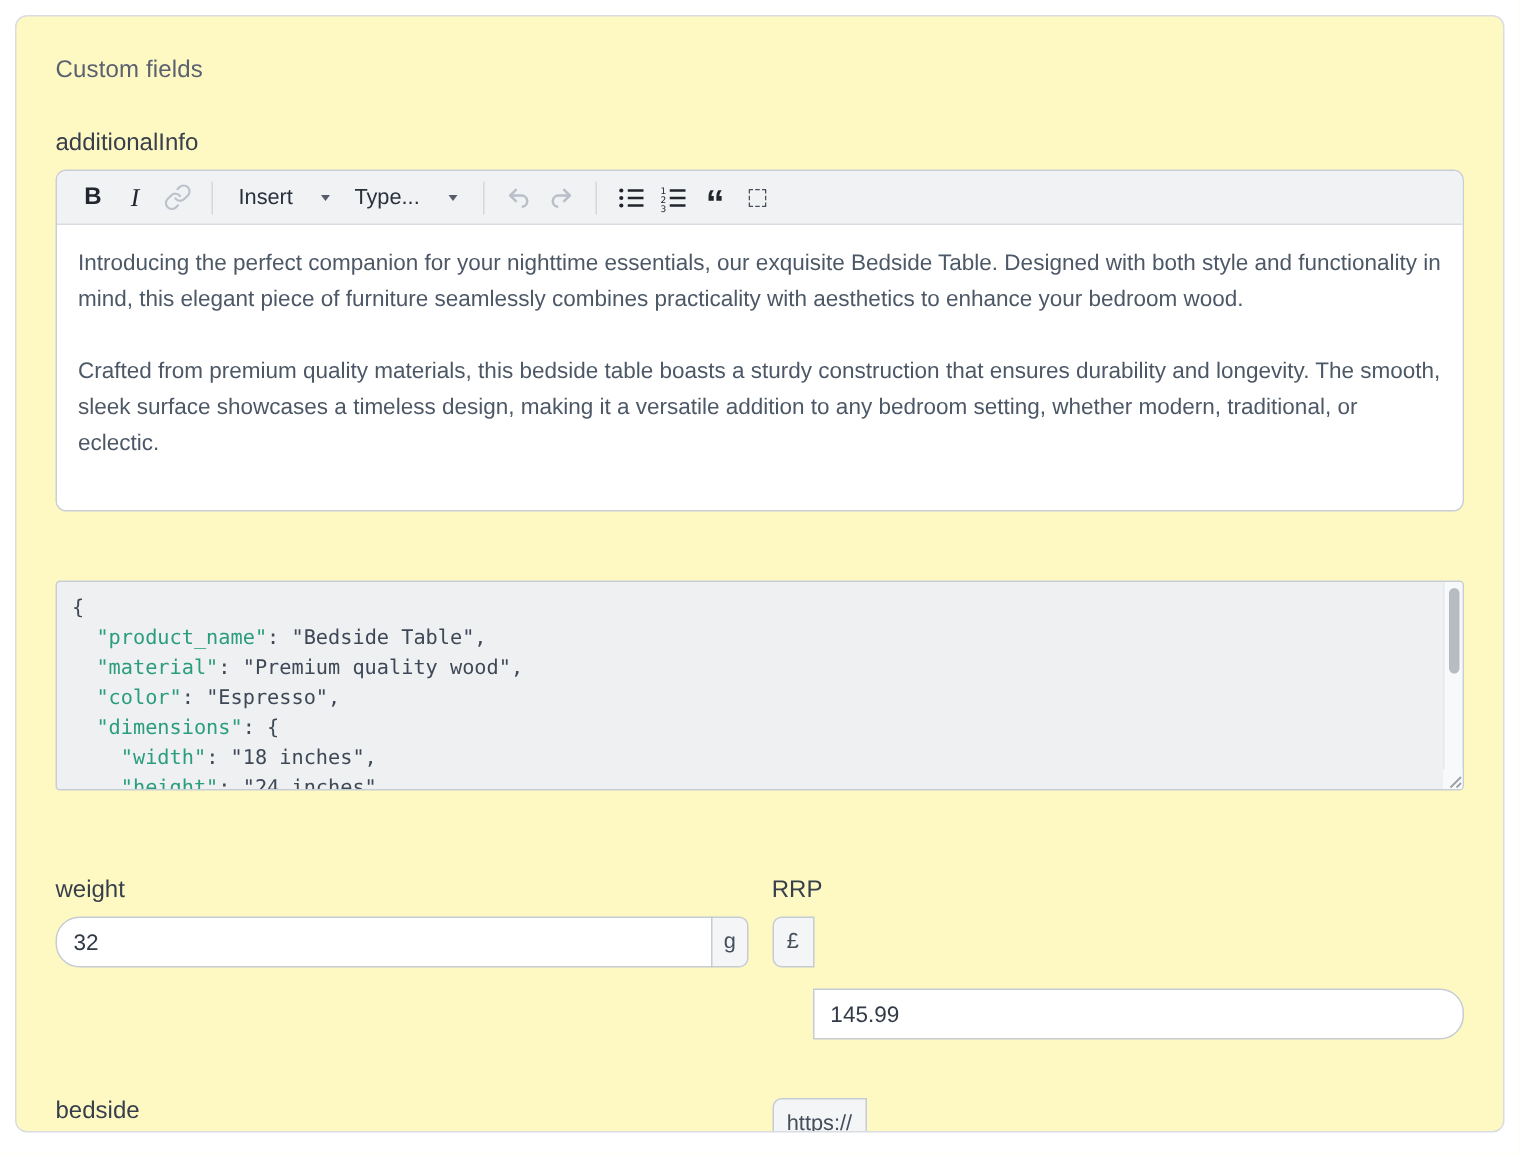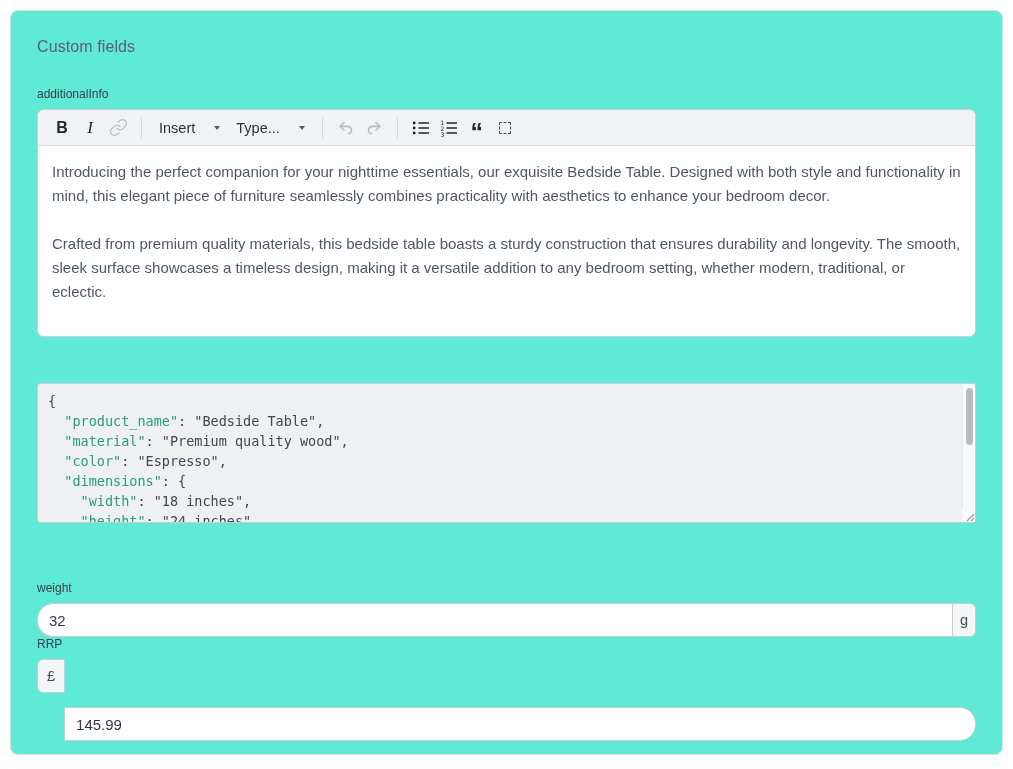--- a/index.html
+++ b/index.html
@@ -7,33 +7,33 @@
   body {
     width:1013px; height:769px;
     font-family:"Liberation Sans", sans-serif;
     color:#373f4c;
     overflow:hidden;
   }
   .card {
     position:relative;
     margin:10px;
     width:993px; height:745px;
-    background:#5eead4;
+    background:#fef9c3;
     border:1px solid #d9dce1;
     border-radius:8px;
     padding:27px 26px;
     overflow:hidden;
   }
   .card-title {
     font-size:16px; font-weight:500; color:#5a6170;
     margin:0 0 31px 0; letter-spacing:.1px;
   }
   .field-label {
     display:block;
-    font-size:12px; color:#373f4c;
+    font-size:16px; color:#373f4c;
     margin:0 0 8px 0;
   }
   
   .editor {
     border:1px solid #c9ced6;
     border-radius:7px;
     overflow:hidden;
     background:#fff;
   }
   .editor-toolbar {
@@ -112,21 +112,21 @@
     cursor:pointer;
   }
   .specs-resize {
     position:absolute; bottom:0; right:0;
     width:13px; height:13px;
     background:#f8f9fa;
     cursor:nwse-resize;
     display:flex; align-items:flex-end; justify-content:flex-end;
   }
   
-  .grid-row { display:grid; grid-template-columns:1fr; column-gap:16px; }
+  .grid-row { display:grid; grid-template-columns:1fr 1fr; column-gap:16px; }
   .row-1 { margin-top:58px; }
   .row-2 { margin-top:39px; }
   .input-group { display:flex; width:100%; }
   .ig-input {
     flex:1 1 auto; min-width:0;
     height:34px;
     border:1px solid #c6ccd4;
     border-radius:16px;
     padding:0 11px;
     font-family:"Liberation Sans", sans-serif;
@@ -233,21 +233,21 @@
         </span>
       </div>
       <div class="tb-btn">
         <span class="tb-quote">“</span>
       </div>
       <div class="tb-btn">
         <span class="tb-dashed-box"></span>
       </div>
     </div>
     <div class="editor-content">
-      <p>Introducing the perfect companion for your nighttime essentials, our exquisite Bedside Table. Designed with both style and functionality in mind, this elegant piece of furniture seamlessly combines practicality with aesthetics to enhance your bedroom decor.</p>
+      <p>Introducing the perfect companion for your nighttime essentials, our exquisite Bedside Table. Designed with both style and functionality in mind, this elegant piece of furniture seamlessly combines practicality with aesthetics to enhance your bedroom wood.</p>
       <p>Crafted from premium quality materials, this bedside table boasts a sturdy construction that ensures durability and longevity. The smooth, sleek surface showcases a timeless design, making it a versatile addition to any bedroom setting, whether modern, traditional, or eclectic.</p>
     </div>
   </div>
 
   <div class="field-specs">
     <div class="specs-box">
       <div>
           <div class="code-line"><span>{</span></div>
           <div class="code-line"><span>  </span><span class="tok-key">"product_name"</span><span>: "Bedside Table",</span></div>
           <div class="code-line"><span>  </span><span class="tok-key">"material"</span><span>: "Premium quality wood",</span></div>

